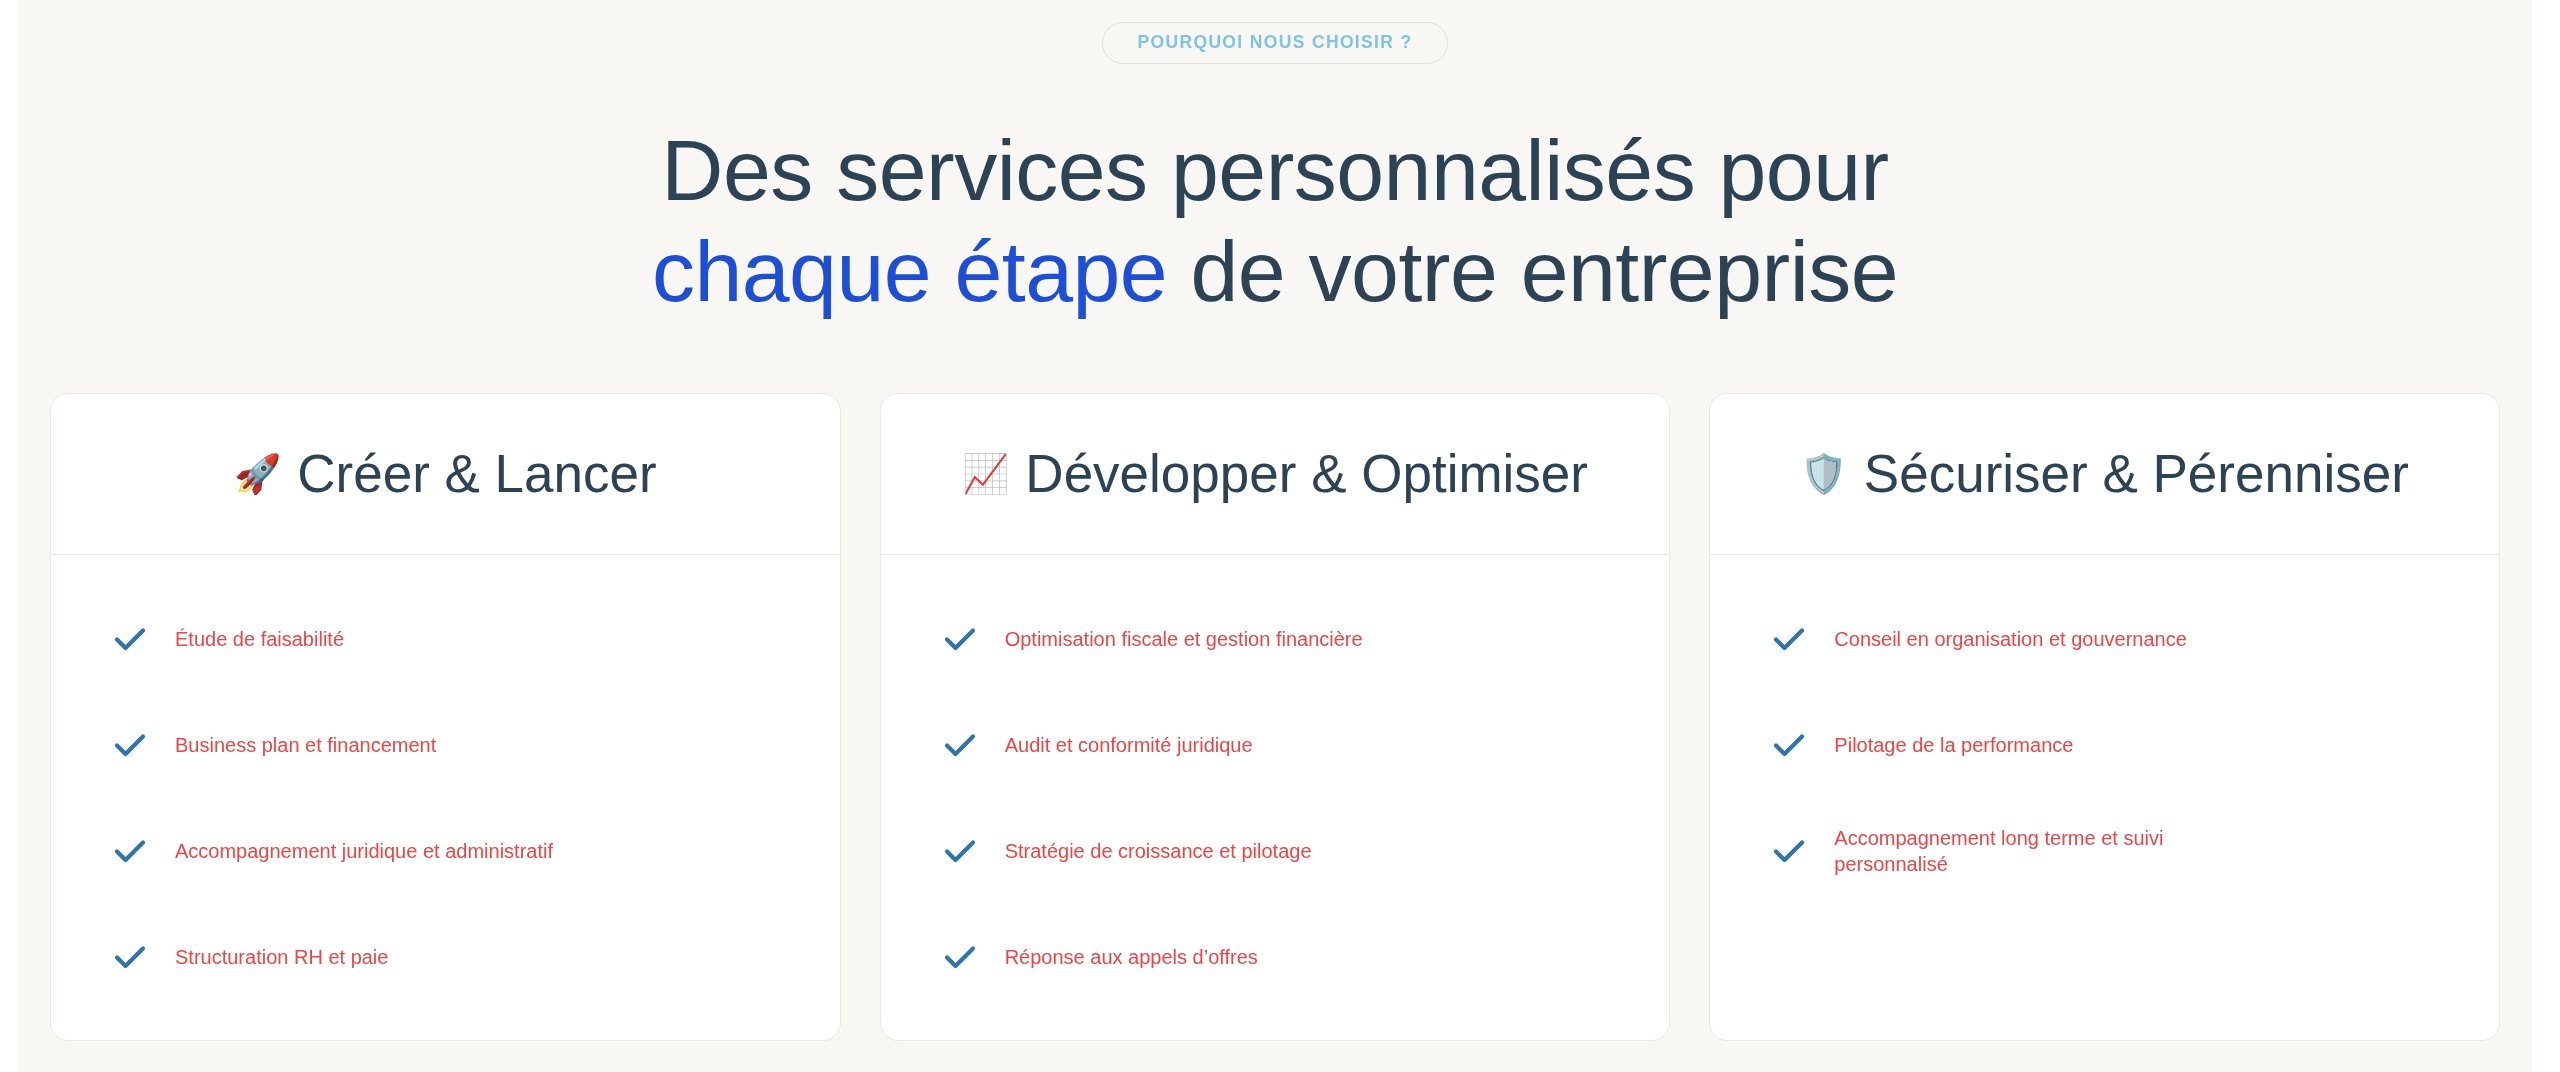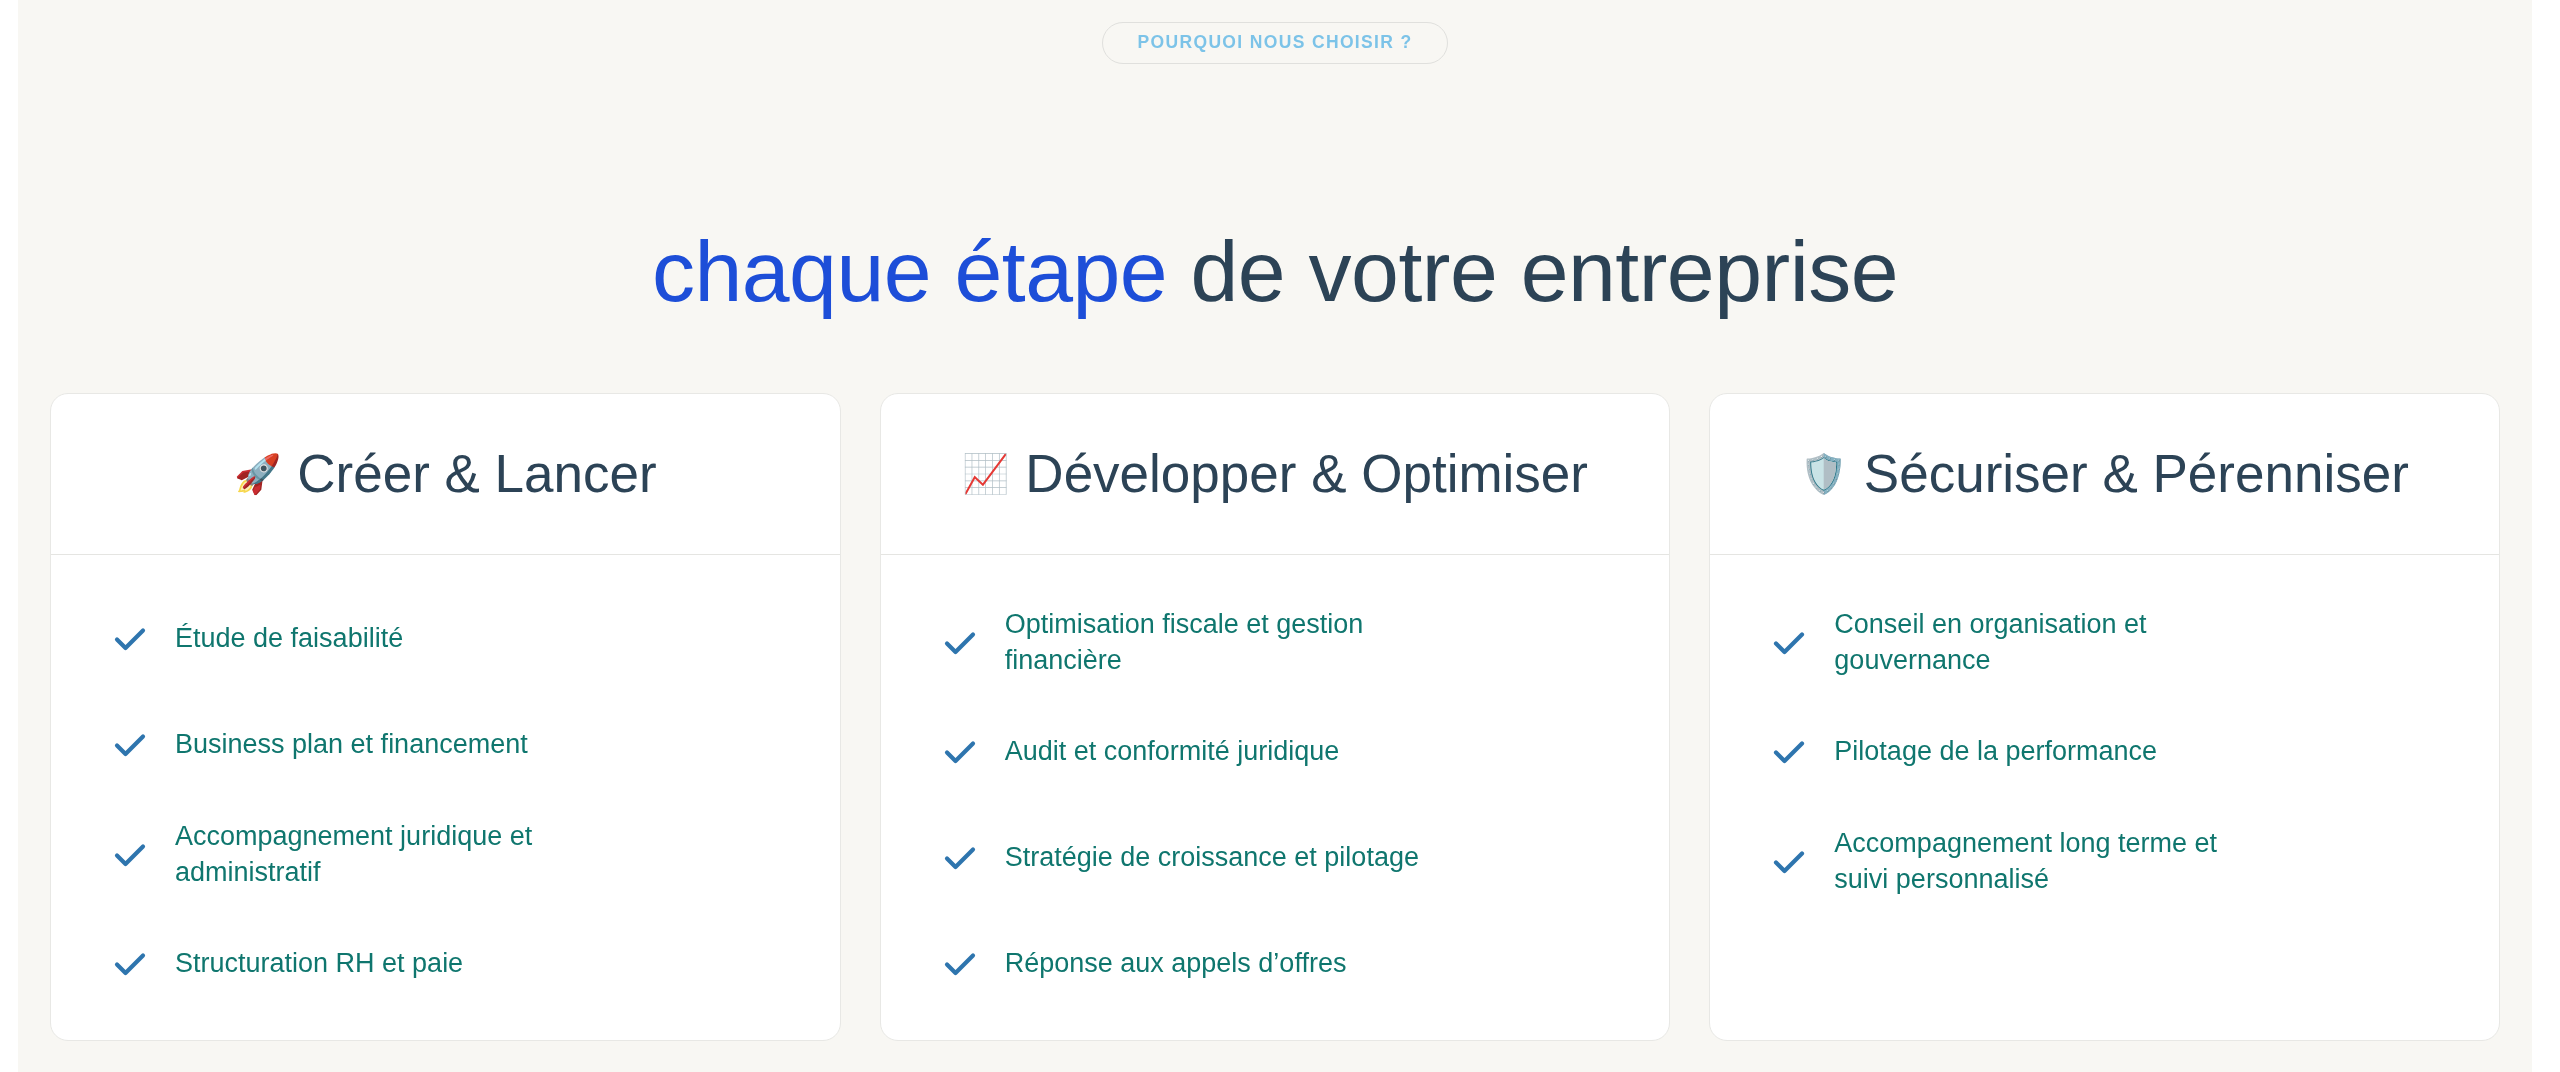--- a/index.html
+++ b/index.html
@@ -144,39 +144,39 @@
   .check-icon {
     flex: 0 0 38px;
     width: 38px;
     height: 38px;
     display: block;
   }
 
   .check-icon svg { display: block; width: 38px; height: 38px; }
 
   .feature-text {
-    color: #0f766e;
-    font-size: 27px;
+    color: #ef4444;
+    font-size: 20px;
     font-weight: 400;
     line-height: 1.32;
     max-width: 440px;
   }
 </style>
 </head>
 <body>
 
 <div class="page">
   <section class="section">
 
     <div class="badge-row">
       <span class="badge">POURQUOI NOUS CHOISIR ?</span>
     </div>
 
     <h2 class="heading">
-      <br>
+      <span>Des services personnalisés pour</span><br>
       <span class="accent">chaque étape</span><span> de votre entreprise</span>
     </h2>
 
     <div class="cards">
 
       <article class="card">
         <header class="card-header">
           <span class="card-emoji">🚀</span>
           <span class="card-title">Créer &amp; Lancer</span>
         </header>

